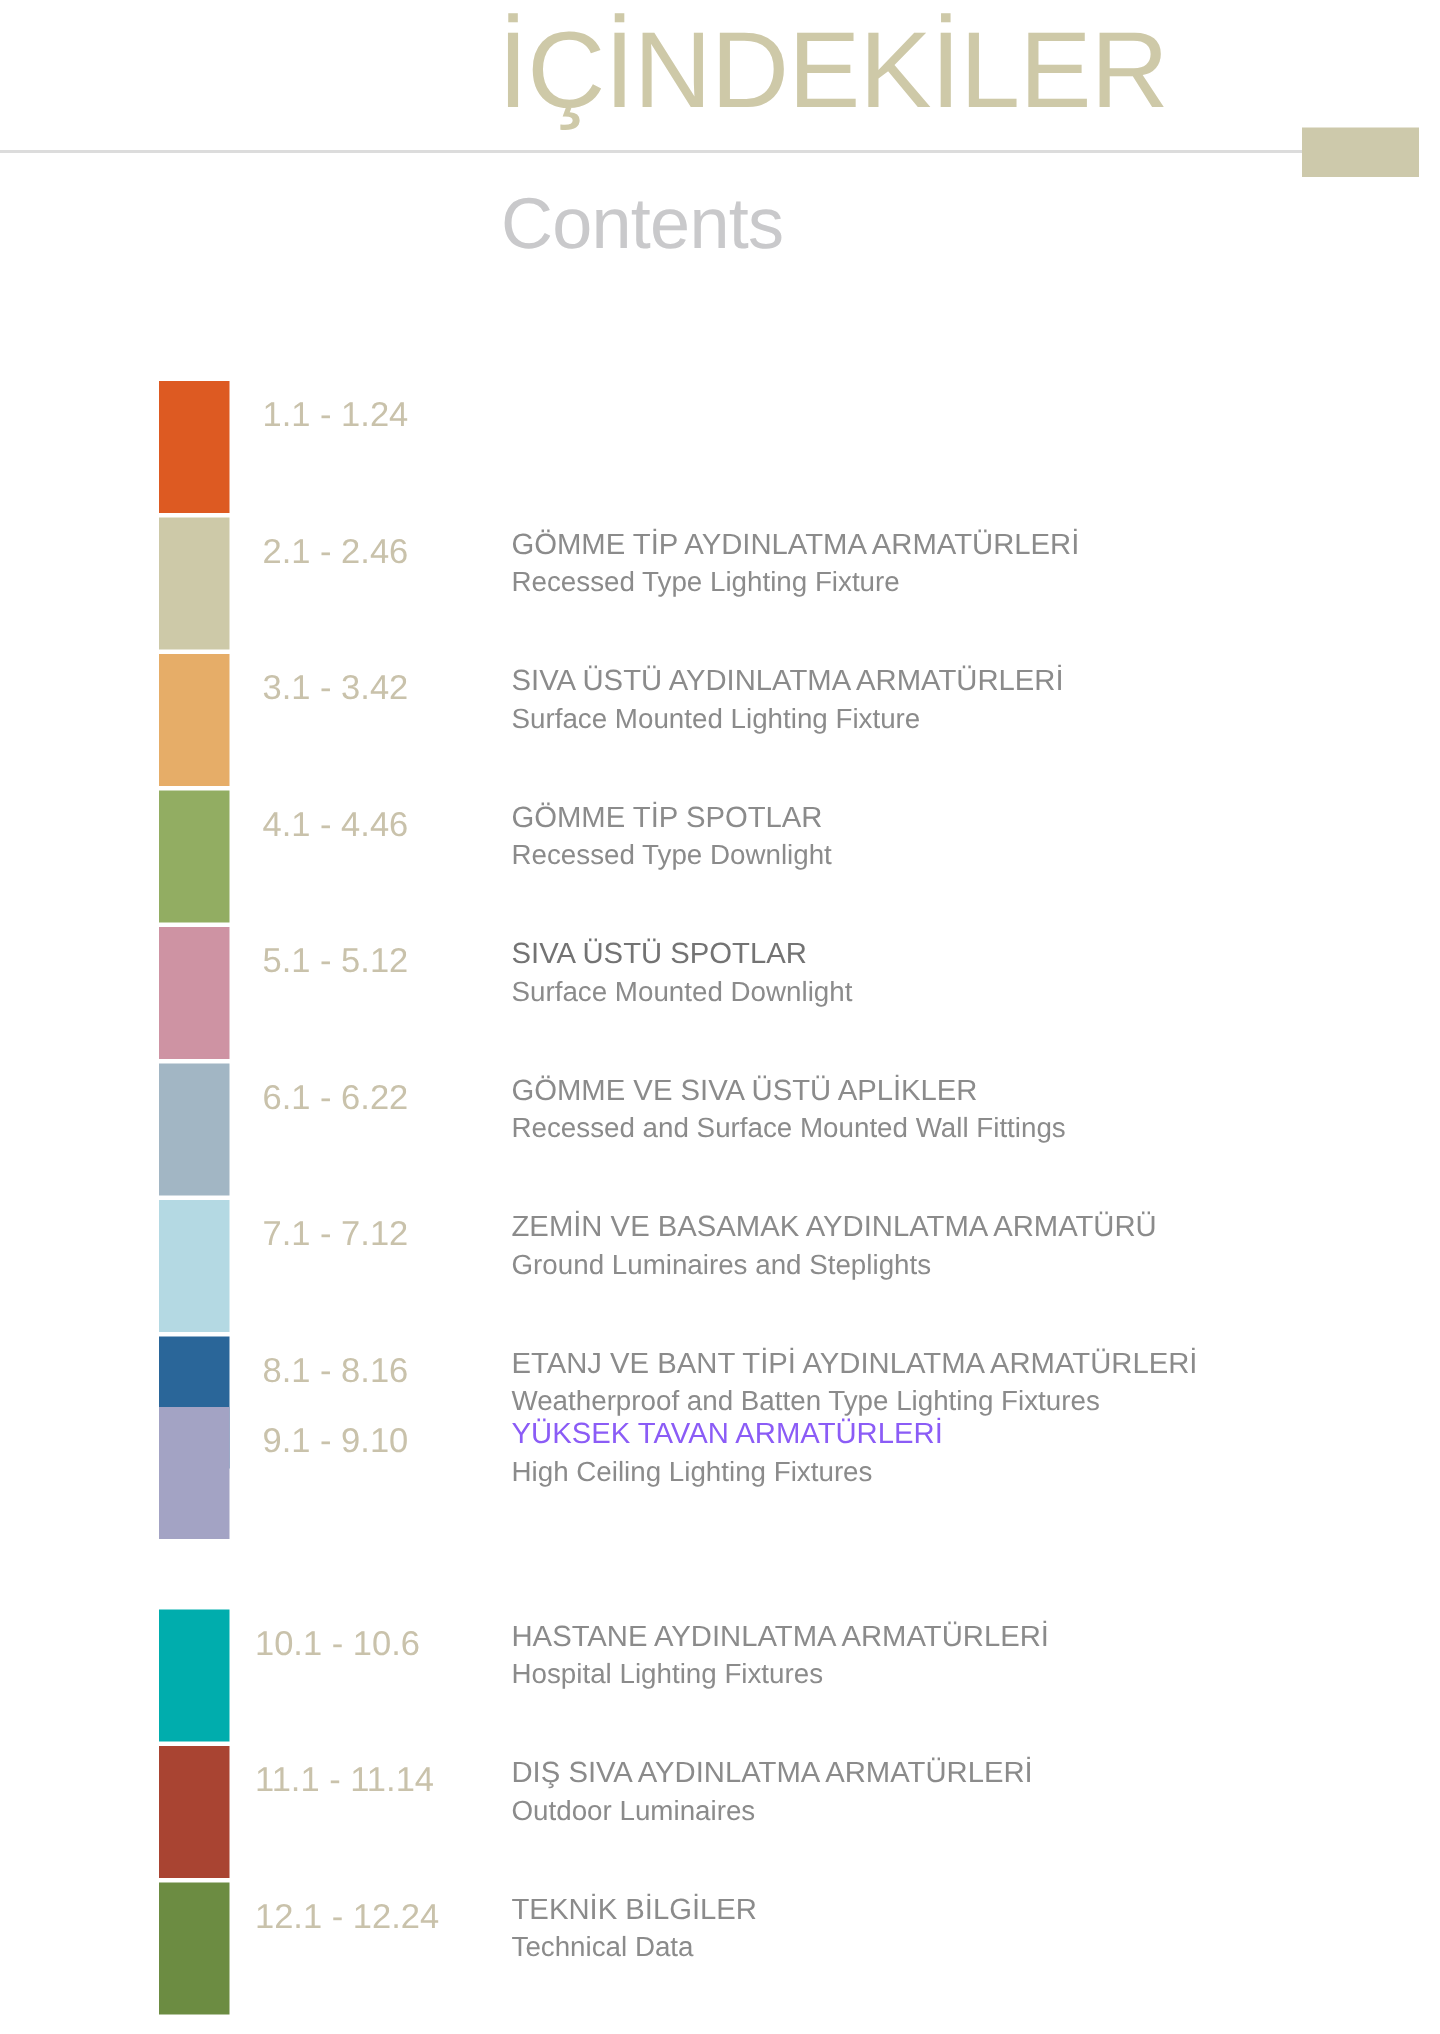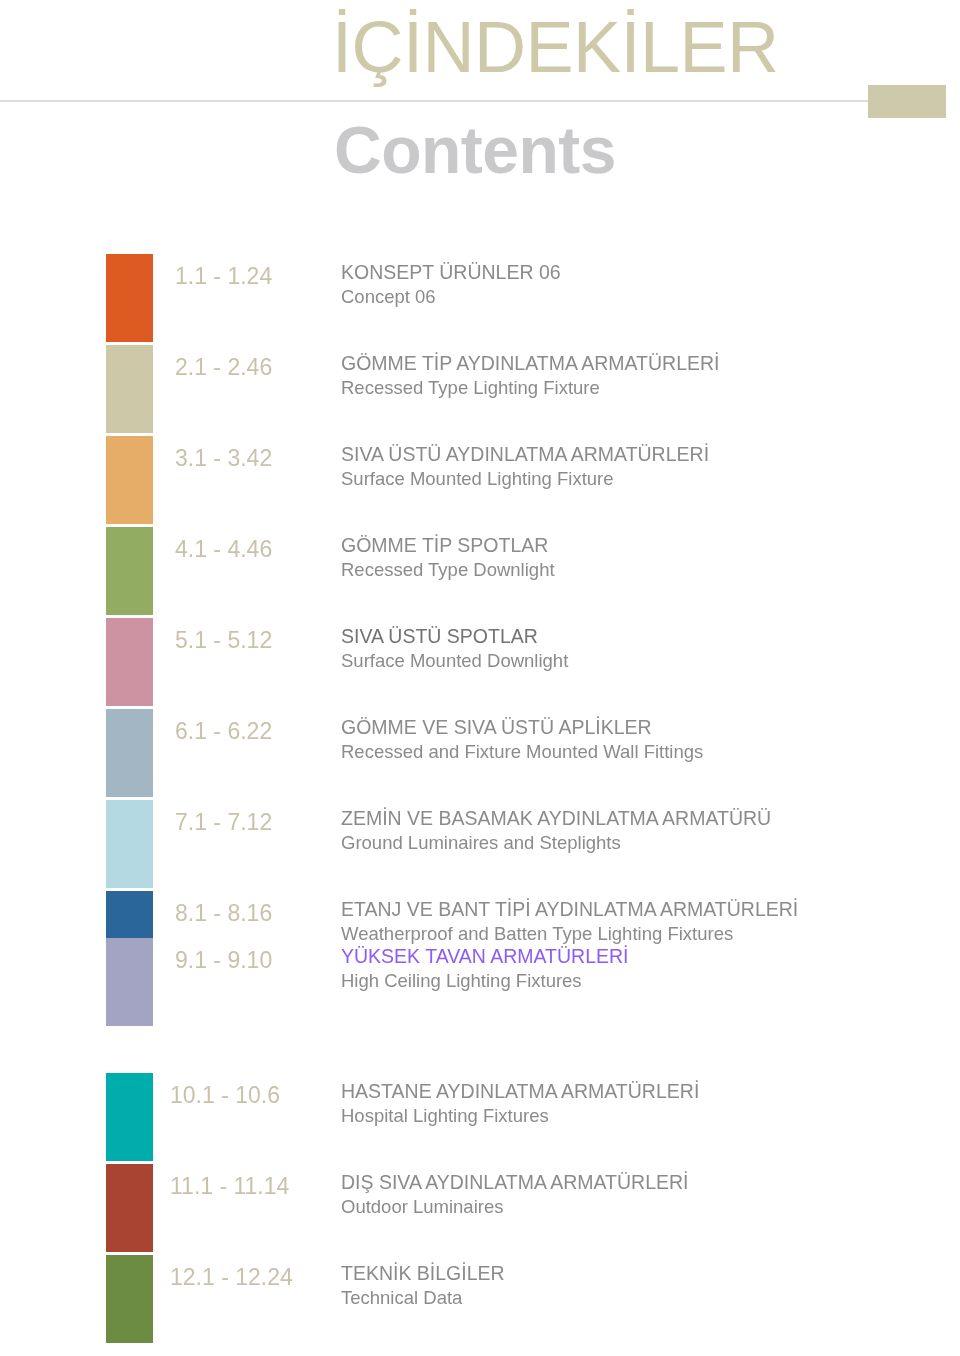--- a/index.html
+++ b/index.html
@@ -48,25 +48,25 @@
     left: 868px;
     top: 85px;
     width: 78px;
     height: 33px;
     background: #cdc9ab;
   }
   #title-english {
     position: absolute;
     left: 334px;
     top: 112px;
-    font-size: 66px;
+    font-size: 48px;
     line-height: 76px;
     letter-spacing: -0.5px;
     color: #c9c9cb;
-    font-weight: 700;
+    font-weight: 400;
     white-space: nowrap;
     text-align: right;
   }
 
   
   #toc {
     position: absolute;
     left: 0;
     top: 0;
     width: 960px;
@@ -121,24 +121,20 @@
   <div id="title-turkish" style="color: rgb(206, 201, 168);">İÇİNDEKİLER</div>
   <div id="header-rule" style="background: rgb(220, 220, 220);"></div>
   <div id="header-block" style="background: rgb(205, 201, 171);"></div>
   <div id="title-english" style="color: rgb(201, 201, 203);">Contents</div>
 </div>
 
 <div id="toc">
     <div class="toc-row" style="top: 254px;">
       <div class="swatch" style="background: rgb(221, 90, 34);"></div>
       <div class="toc-num" style="left: 175px; color: rgb(201, 194, 171);">1.1 - 1.24</div>
-      <div class="toc-text">
-        <div class="toc-tr" style="color: rgb(139, 139, 139);">KONSEPT ÜRÜNLER 06</div>
-        <div class="toc-en" style="color: rgb(139, 139, 139);">Concept 06</div>
-      </div>
     </div>
     <div class="toc-row" style="top: 345px;">
       <div class="swatch" style="background: rgb(205, 201, 168);"></div>
       <div class="toc-num" style="left: 175px; color: rgb(201, 194, 171);">2.1 - 2.46</div>
       <div class="toc-text">
         <div class="toc-tr" style="color: rgb(139, 139, 139);">GÖMME TİP AYDINLATMA ARMATÜRLERİ</div>
         <div class="toc-en" style="color: rgb(139, 139, 139);">Recessed Type Lighting Fixture</div>
       </div>
     </div>
     <div class="toc-row" style="top: 436px;">
@@ -163,21 +159,21 @@
       <div class="toc-text">
         <div class="toc-tr" style="color: #737373;">SIVA ÜSTÜ SPOTLAR</div>
         <div class="toc-en" style="color: rgb(139, 139, 139);">Surface Mounted Downlight</div>
       </div>
     </div>
     <div class="toc-row" style="top: 709px;">
       <div class="swatch" style="background: rgb(162, 182, 196);"></div>
       <div class="toc-num" style="left: 175px; color: rgb(201, 194, 171);">6.1 - 6.22</div>
       <div class="toc-text">
         <div class="toc-tr" style="color: rgb(139, 139, 139);">GÖMME VE SIVA ÜSTÜ APLİKLER</div>
-        <div class="toc-en" style="color: rgb(139, 139, 139);">Recessed and Fixture Mounted Wall Fittings</div>
+        <div class="toc-en" style="color: rgb(139, 139, 139);">Recessed and Surface Mounted Wall Fittings</div>
       </div>
     </div>
     <div class="toc-row" style="top: 800px;">
       <div class="swatch" style="background: rgb(180, 217, 227);"></div>
       <div class="toc-num" style="left: 175px; color: rgb(201, 194, 171);">7.1 - 7.12</div>
       <div class="toc-text">
         <div class="toc-tr" style="color: rgb(139, 139, 139);">ZEMİN VE BASAMAK AYDINLATMA ARMATÜRÜ</div>
         <div class="toc-en" style="color: rgb(139, 139, 139);">Ground Luminaires and Steplights</div>
       </div>
     </div>

